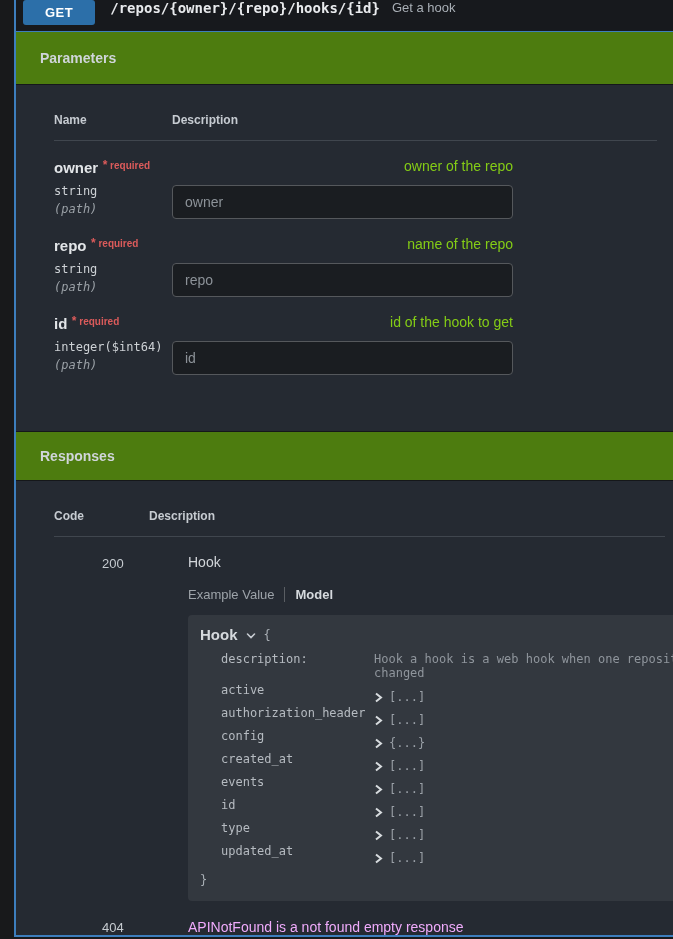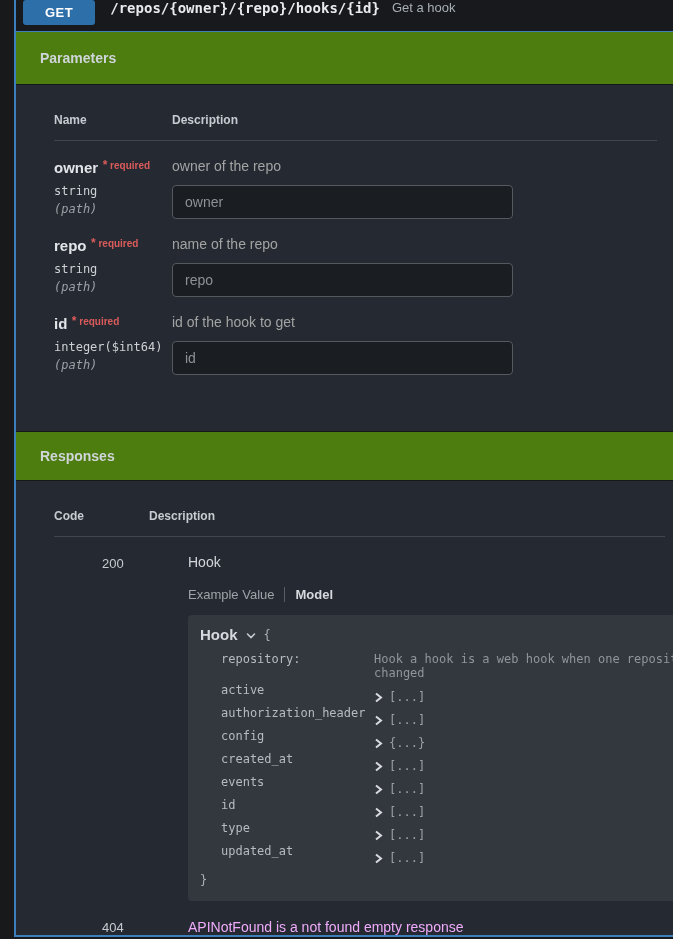--- a/index.html
+++ b/index.html
@@ -32,21 +32,21 @@
            padding-bottom:13px; border-bottom:1px solid #40464e; }
   .thead .c1 { width:118px; flex:none; }
   .prow { display:flex; margin-top:17px; }
   .prow .c1 { width:118px; flex:none; }
   .pname { font-size:15px; font-weight:bold; color:#e2e5e8; }
   .preq  { color:#db5b5b; font-size:10px; font-weight:bold; vertical-align:4px; }
   .pstar { font-size:12px; }
   .ptype { font-family:"DejaVu Sans Mono",monospace; font-size:12px; color:#cdd1d5; margin-top:7px; }
   .ppath { font-family:"DejaVu Sans Mono",monospace; font-size:12px; font-style:italic;
            color:#9aa0a6; margin-top:4px; }
-  .pdesc { font-size:14px; color:#a3a3a3; }
+  .pdesc { font-size:14px; color:#84cc16;text-align:right; }
   .pinput { display:block; margin-top:11px; width:341px; height:34px; background:#1a1d21;
             border:1px solid #55585c; border-radius:4px; color:#cfd3d7; padding:0 12px;
             font-size:14px; font-family:"Liberation Sans",sans-serif; }
   .pinput::placeholder { color:#8c9298; opacity:1; }
 
   
   #resp-area { flex:1; padding:28px 8px 0 38px; background:#252a32; }
   .rthead { display:flex; font-size:12px; font-weight:bold; color:#c6cbd1;
             padding-bottom:13px; border-bottom:1px solid #40464e;gap:9px; }
   .rthead .c1, .rrow .c1 { width:86px; flex:none; }
@@ -162,21 +162,21 @@
             <span class="model-title">Hook</span>
             <span class="model-chev">
               <svg width="12" height="12" viewBox="0 0 12 12">
                   <path d="M2.5 4 L6 7.5 L9.5 4" stroke="#c6cbd1" stroke-width="1.6" fill="none" stroke-linecap="round"></path>
                 </svg>
             </span>
             <span class="brace">{</span>
           </div>
 
           <div class="mprop">
-            <span class="mname">repository:</span>
+            <span class="mname">description:</span>
             <span class="mval-text">Hook a hook is a web hook when one repository changed</span>
           </div>
 
           <div class="mprop">
             <span class="mname">active</span>
             <span class="mtoggle">
               <span class="chev">
                   <svg width="9" height="11" viewBox="0 0 9 11">
                     <path d="M2 1.5 L7 5.5 L2 9.5" stroke="#d8dcdf" stroke-width="2" fill="none"></path>
                   </svg>

